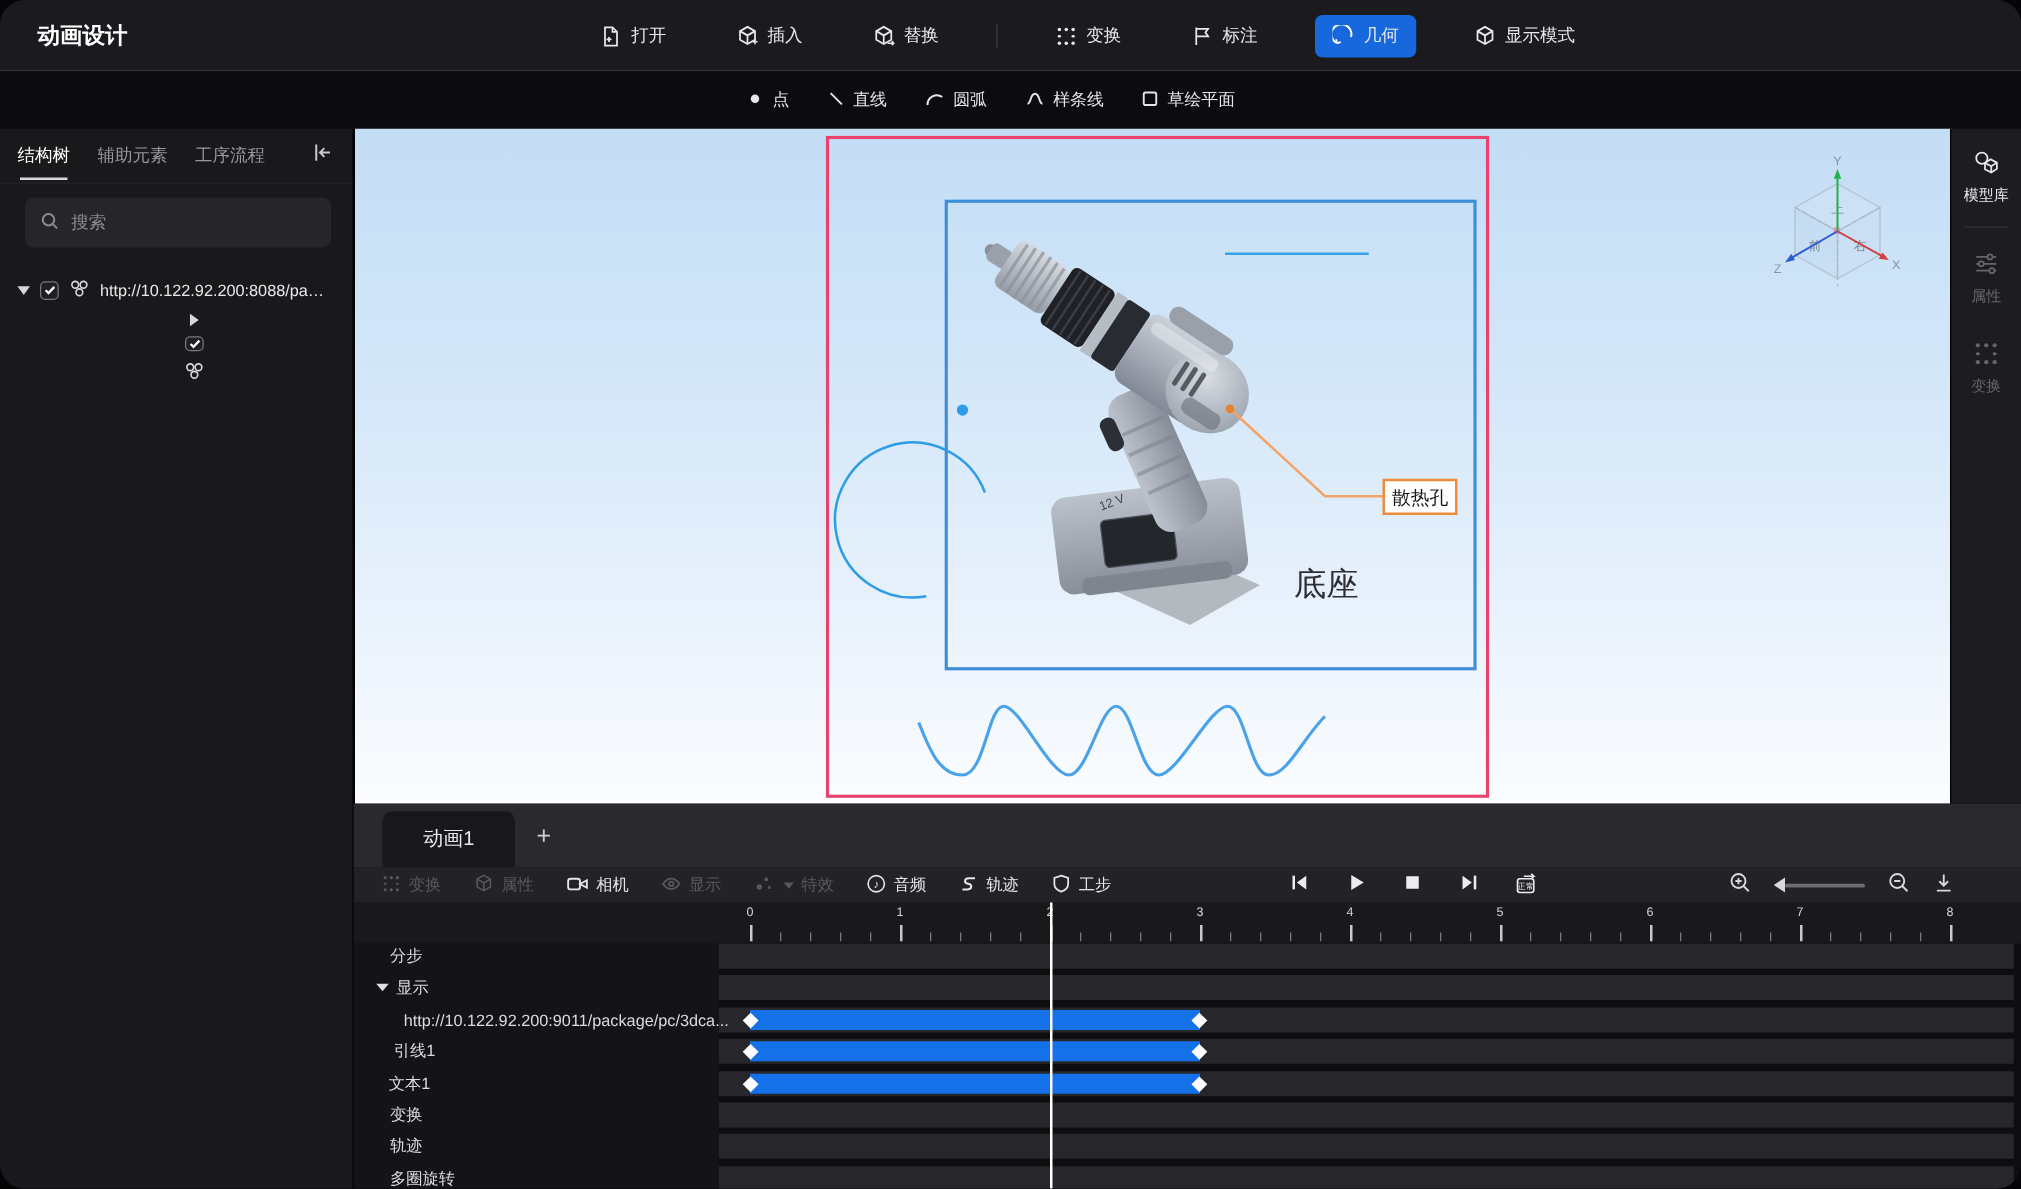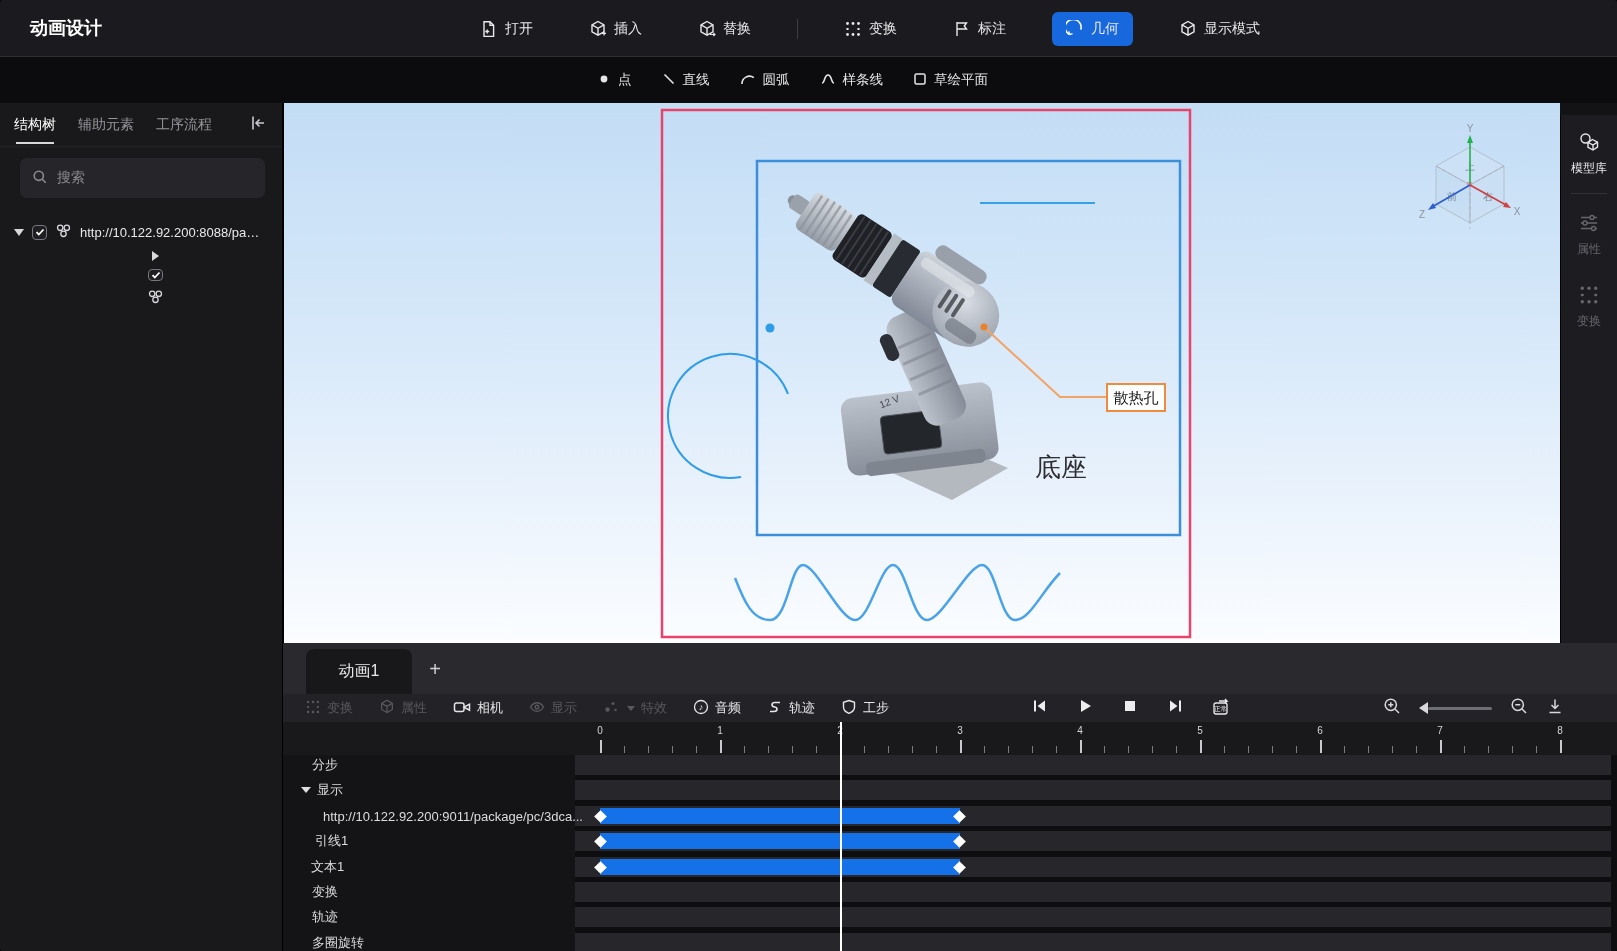--- a/index.html
+++ b/index.html
@@ -1,17 +1,17 @@
 <!DOCTYPE html>
 <html><head>
 <meta charset="utf-8">
 <style>
   html,body{margin:0;padding:0;background:#050507;}
   *{box-sizing:border-box;font-family:"Liberation Sans",sans-serif;}
-  #window{position:relative;width:1617px;height:951px;background:#131316;border-radius:3px;overflow:hidden;}
+  #window{position:relative;width:1617px;height:951px;background:#131316;border-radius:20px;overflow:hidden;}
   
   #header{position:absolute;left:0;top:0;width:1617px;height:57px;background:#1b1b1f;border-bottom:1px solid #2e2e33;}
   #app-title{position:absolute;left:30px;top:0;height:57px;line-height:57px;color:#ffffff;font-size:18px;font-weight:bold;}
   #header-nav{position:absolute;left:470px;top:0;height:57px;display:flex;align-items:center;gap:36px;}
   .hbtn{display:flex;align-items:center;gap:7px;color:#e9e9ec;font-size:14px;cursor:default;padding:8px 10px;border-radius:6px;}
   .hbtn svg{display:block;}
   .hbtn.active{background:#1668dc;padding:8px 14px;}
   .hdr-divider{width:1px;height:20px;background:#3c3c42;}
   #header-right{position:absolute;right:16px;top:0;height:57px;display:flex;align-items:center;gap:20px;}
   .ghost-icon{color:#5b5b61;}
@@ -30,21 +30,21 @@
   #collapse-btn{margin-left:auto;color:#c9c9ce;}
   #search-box{position:absolute;left:20px;top:55px;width:245px;height:40px;background:#26262a;border-radius:7px;display:flex;align-items:center;gap:9px;padding:0 12px;color:#8a8a90;font-size:14px;}
   .tree-row{position:absolute;left:0;width:283px;height:28px;display:flex;align-items:center;gap:8px;color:#e8e8ea;font-size:13px;}
   .caret-down{width:0;height:0;border-left:5px solid transparent;border-right:5px solid transparent;border-top:7px solid #d8d8db;}
   .caret-right{width:0;height:0;border-top:5px solid transparent;border-bottom:5px solid transparent;border-left:7px solid #d8d8db;}
   .checkbox{width:15px;height:15px;border:1.5px solid #77777d;border-radius:4px;display:flex;align-items:center;justify-content:center;background:#1f1f23;}
   .tree-label{white-space:nowrap;overflow:hidden;text-overflow:ellipsis;max-width:185px;}
   
   #canvas{position:absolute;left:283px;top:103px;width:1277px;height:540px;background:linear-gradient(180deg,#c3ddf5 0%,#d4e7f9 38%,#e9f2fc 72%,#fbfdff 100%);border-left:1px solid #000;}
   
-  #rightcol{position:absolute;left:1560px;top:103px;width:57px;height:540px;background:#1d1d21;border-left:1px solid #000;display:flex;flex-direction:column;align-items:center;margin-top:12px;}
+  #rightcol{position:absolute;left:1560px;top:103px;width:57px;height:540px;background:#1d1d21;border-left:1px solid #000;display:flex;flex-direction:column;align-items:center;}
   .rc-item{display:flex;flex-direction:column;align-items:center;gap:4px;font-size:12px;color:#e8e8ec;}
   .rc-item.disabled{color:#65656c;}
   .rc-divider{width:36px;height:1px;background:#323237;margin:16px 0 18px 0;}
   
   #timeline{position:absolute;left:283px;top:643px;width:1334px;height:308px;background:#0e0e11;}
   #tl-tabbar{position:absolute;left:0;top:0;width:1334px;height:51px;background:#2a2a2e;}
   #tl-tab-active{position:absolute;left:23px;top:6px;width:106px;height:45px;background:#18181b;border-radius:8px 8px 0 0;display:flex;align-items:center;justify-content:center;color:#e9e9ec;font-size:16px;}
   #tl-add-tab{position:absolute;left:138px;top:8px;width:28px;height:36px;display:flex;align-items:center;justify-content:center;color:#cfcfd3;font-size:20px;}
   #tl-toolbar{position:absolute;left:0;top:51px;width:1334px;height:28px;background:#232327;}
   #tl-tools{position:absolute;left:22px;top:0;height:28px;display:flex;align-items:center;gap:26px;}

